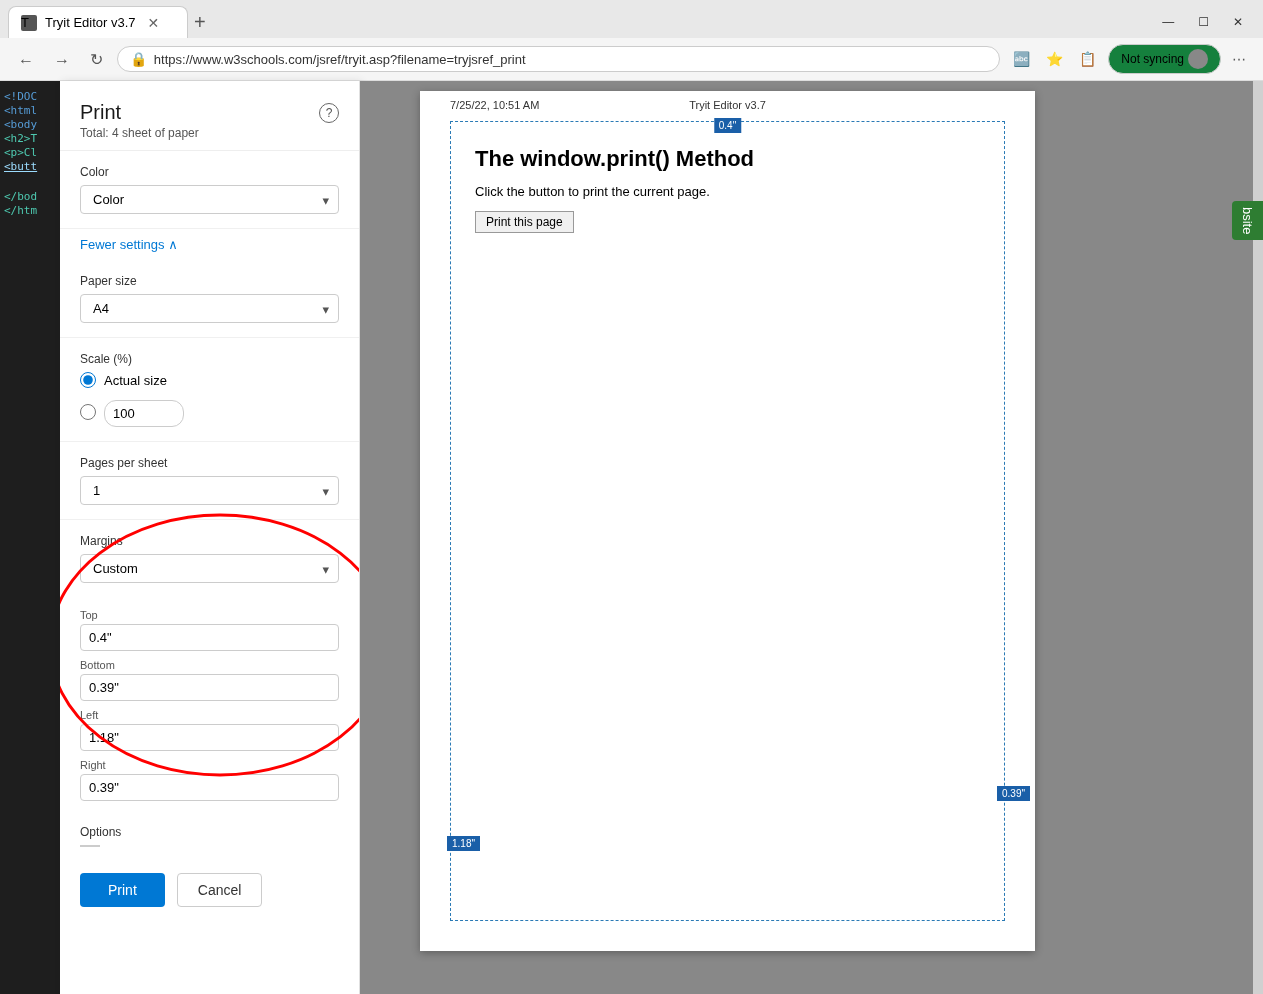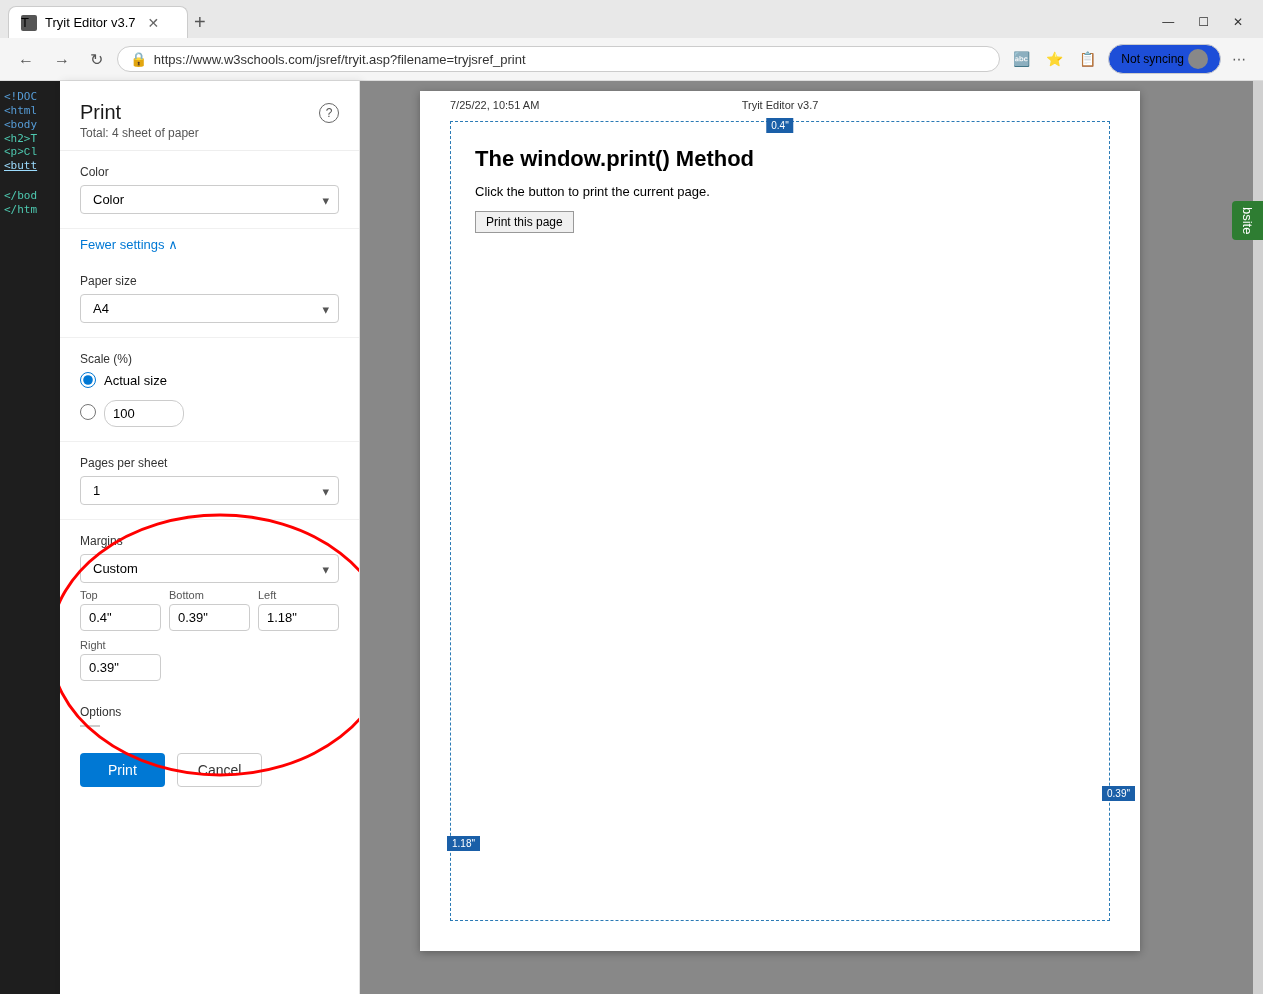--- a/index.html
+++ b/index.html
@@ -15,21 +15,21 @@
     .window-controls { margin-left: auto; display: flex; gap: 8px; padding-right: 4px; }
     .win-btn { background: none; border: none; font-size: 12px; color: #333; cursor: pointer; padding: 2px 8px; }
 
     .address-bar { display: flex; align-items: center; padding: 5px 12px; gap: 8px; background: #f5f5f5; height: 42px; }
     .nav-btn { background: none; border: none; font-size: 16px; color: #555; cursor: pointer; padding: 2px 6px; }
     .nav-btn:disabled { color: #bbb; }
     .url-bar { flex: 1; display: flex; align-items: center; background: #fff; border: 1px solid #ccc; border-radius: 20px; padding: 4px 12px; gap: 6px; }
     .url-text { font-size: 13px; color: #333; flex: 1; }
     .browser-actions { display: flex; align-items: center; gap: 6px; }
     .browser-action-btn { background: none; border: none; font-size: 14px; color: #555; cursor: pointer; padding: 3px 5px; }
-    .sync-btn { border: 1px solid #ccc; border-radius: 20px; padding: 4px 12px; background: #1d4ed8; font-size: 12px; cursor: pointer; display: flex; align-items: center; gap: 4px; }
+    .sync-btn { border: 1px solid #ccc; border-radius: 20px; padding: 4px 12px; background: #15803d; font-size: 12px; cursor: pointer; display: flex; align-items: center; gap: 4px; }
     .avatar { width: 20px; height: 20px; border-radius: 50%; background: #888; display: inline-block; }
 
     
     .main-content { display: flex; height: calc(994px - 80px); }
 
     
     .code-sidebar { width: 60px; background: #1e1e1e; padding: 8px 4px; overflow: hidden; }
     .code-line { color: #569cd6; font-family: monospace; font-size: 11px; margin: 1px 0; white-space: nowrap; }
 
     
@@ -45,35 +45,35 @@
 
     .fewer-settings-btn { color: #0078d4; background: none; border: none; cursor: pointer; font-size: 13px; padding: 8px 20px; display: block; }
 
     .radio-group { display: flex; flex-direction: column; gap: 8px; }
     .radio-item { display: flex; align-items: center; gap: 8px; }
     .radio-item input[type="radio"] { accent-color: #0078d4; width: 16px; height: 16px; }
     .scale-input { width: 80px; padding: 5px 8px; border: 1px solid #ccc; border-radius: 12px; font-size: 13px; margin-left: 24px; margin-top: 4px; }
 
     .margins-section { padding: 14px 20px; }
     .margins-label { font-size: 12px; color: #333; margin-bottom: 6px; font-weight: 500; }
-    .margin-fields { display: grid; grid-template-columns: 1fr 1fr 1fr; gap: 8px; margin-top: 6px; }
+    .margin-fields { display: grid; grid-template-columns: 1fr; gap: 8px; margin-top: 26px; }
     .margin-field label { font-size: 11px; color: #555; display: block; margin-bottom: 3px; }
     .margin-field input { width: 100%; padding: 5px 8px; border: 1px solid #ccc; border-radius: 4px; font-size: 13px; }
 
     .options-section { padding: 10px 20px; }
     .options-label { font-size: 12px; color: #333; font-weight: 500; }
     .options-divider { width: 20px; height: 2px; background: #ccc; margin-top: 6px; }
 
     .print-actions { padding: 16px 20px; display: flex; gap: 12px; }
     .print-btn { background: #0078d4; color: #fff; border: none; border-radius: 4px; padding: 8px 28px; font-size: 14px; cursor: pointer; }
     .cancel-btn { background: none; border: 1px solid #ccc; border-radius: 4px; padding: 8px 20px; font-size: 14px; cursor: pointer; color: #333; }
 
     
     .print-preview { flex: 1; background: #888; overflow: hidden; position: relative; display: flex; flex-direction: column; }
-    .preview-page { background: #fff; margin: 10px auto; width: 720px; min-height: 860px; position: relative; box-shadow: 0 2px 8px rgba(0,0,0,0.3); }
+    .preview-page { background: #fff; margin: 10px auto; width: 615px; min-height: 860px; position: relative; box-shadow: 0 2px 8px rgba(0,0,0,0.3); }
     
     
     .preview-inner { position: absolute; top: 30px; left: 30px; right: 30px; bottom: 30px; border: 1.5px dashed #2a7ab5; }
 
     
     .margin-indicator { position: absolute; background: #1a5fa8; color: #fff; font-size: 10px; padding: 2px 5px; white-space: nowrap; }
 
     .preview-header-text { position: absolute; top: 8px; left: 30px; font-size: 11px; color: #333; }
     .preview-header-title { position: absolute; top: 8px; left: 50%; transform: translateX(-50%); font-size: 11px; color: #333; }
 
@@ -130,21 +130,21 @@
 
 <div class="main-content">
 
   <div class="code-sidebar">
     <div class="code-line">&lt;!DOC</div>
     <div class="code-line">&lt;html</div>
     <div class="code-line">&lt;body</div>
     <div class="code-line"></div>
     <div class="code-line" style="color:#4ec9b0;">&lt;h2&gt;T</div>
     <div class="code-line"></div>
-    <div class="code-line" style="color:#4ec9b0;font-family:Liberation Mono, monospace;">&lt;p&gt;Cl</div>
+    <div class="code-line" style="color:#4ec9b0;">&lt;p&gt;Cl</div>
     <div class="code-line"></div>
     <div class="code-line" style="color:#9cdcfe;text-decoration:underline;">&lt;butt</div>
     <div class="code-line"></div>
     <div class="code-line" style="color:#4ec9b0;margin-top:17px;">&lt;/bod</div>
     <div class="code-line" style="color:#4ec9b0;">&lt;/htm</div>
   </div>
 
   <div class="print-panel">
 
     <div class="print-header">

